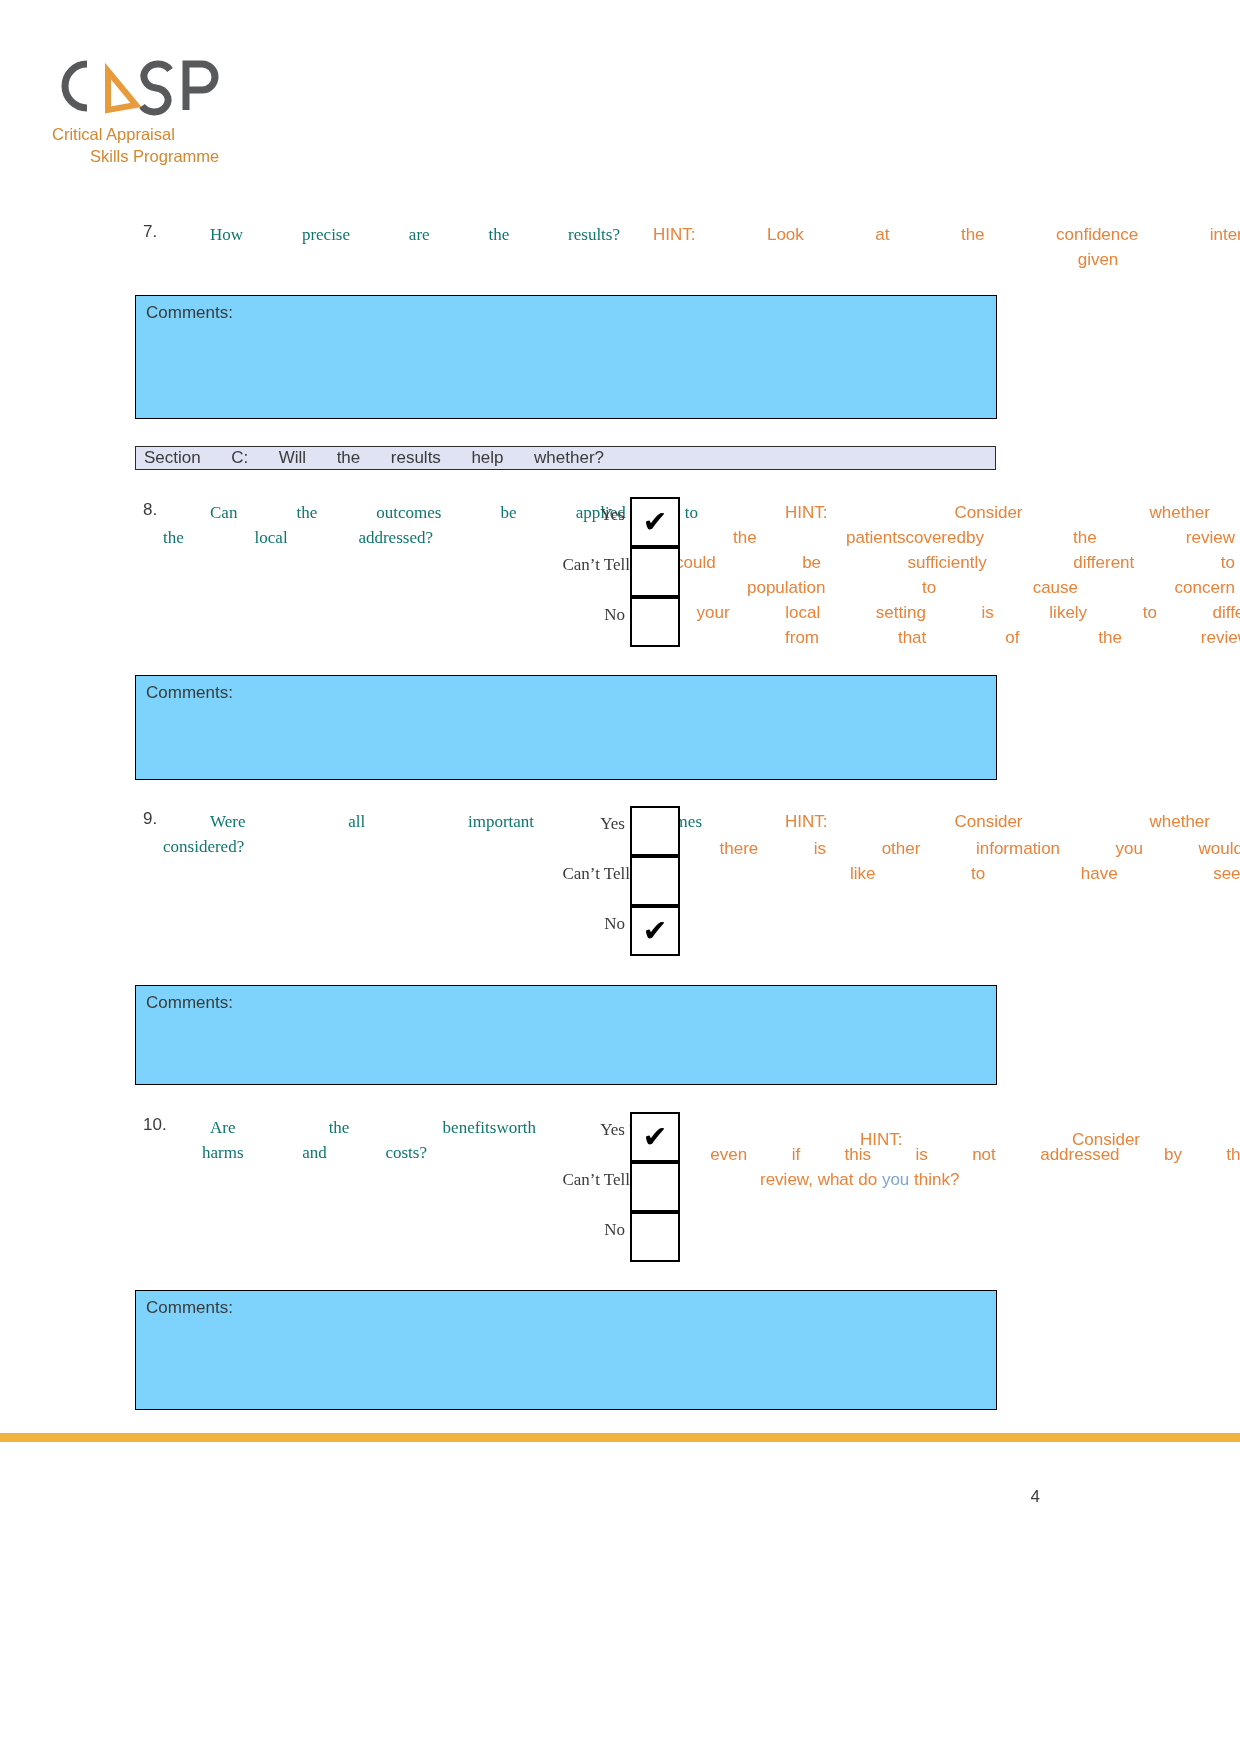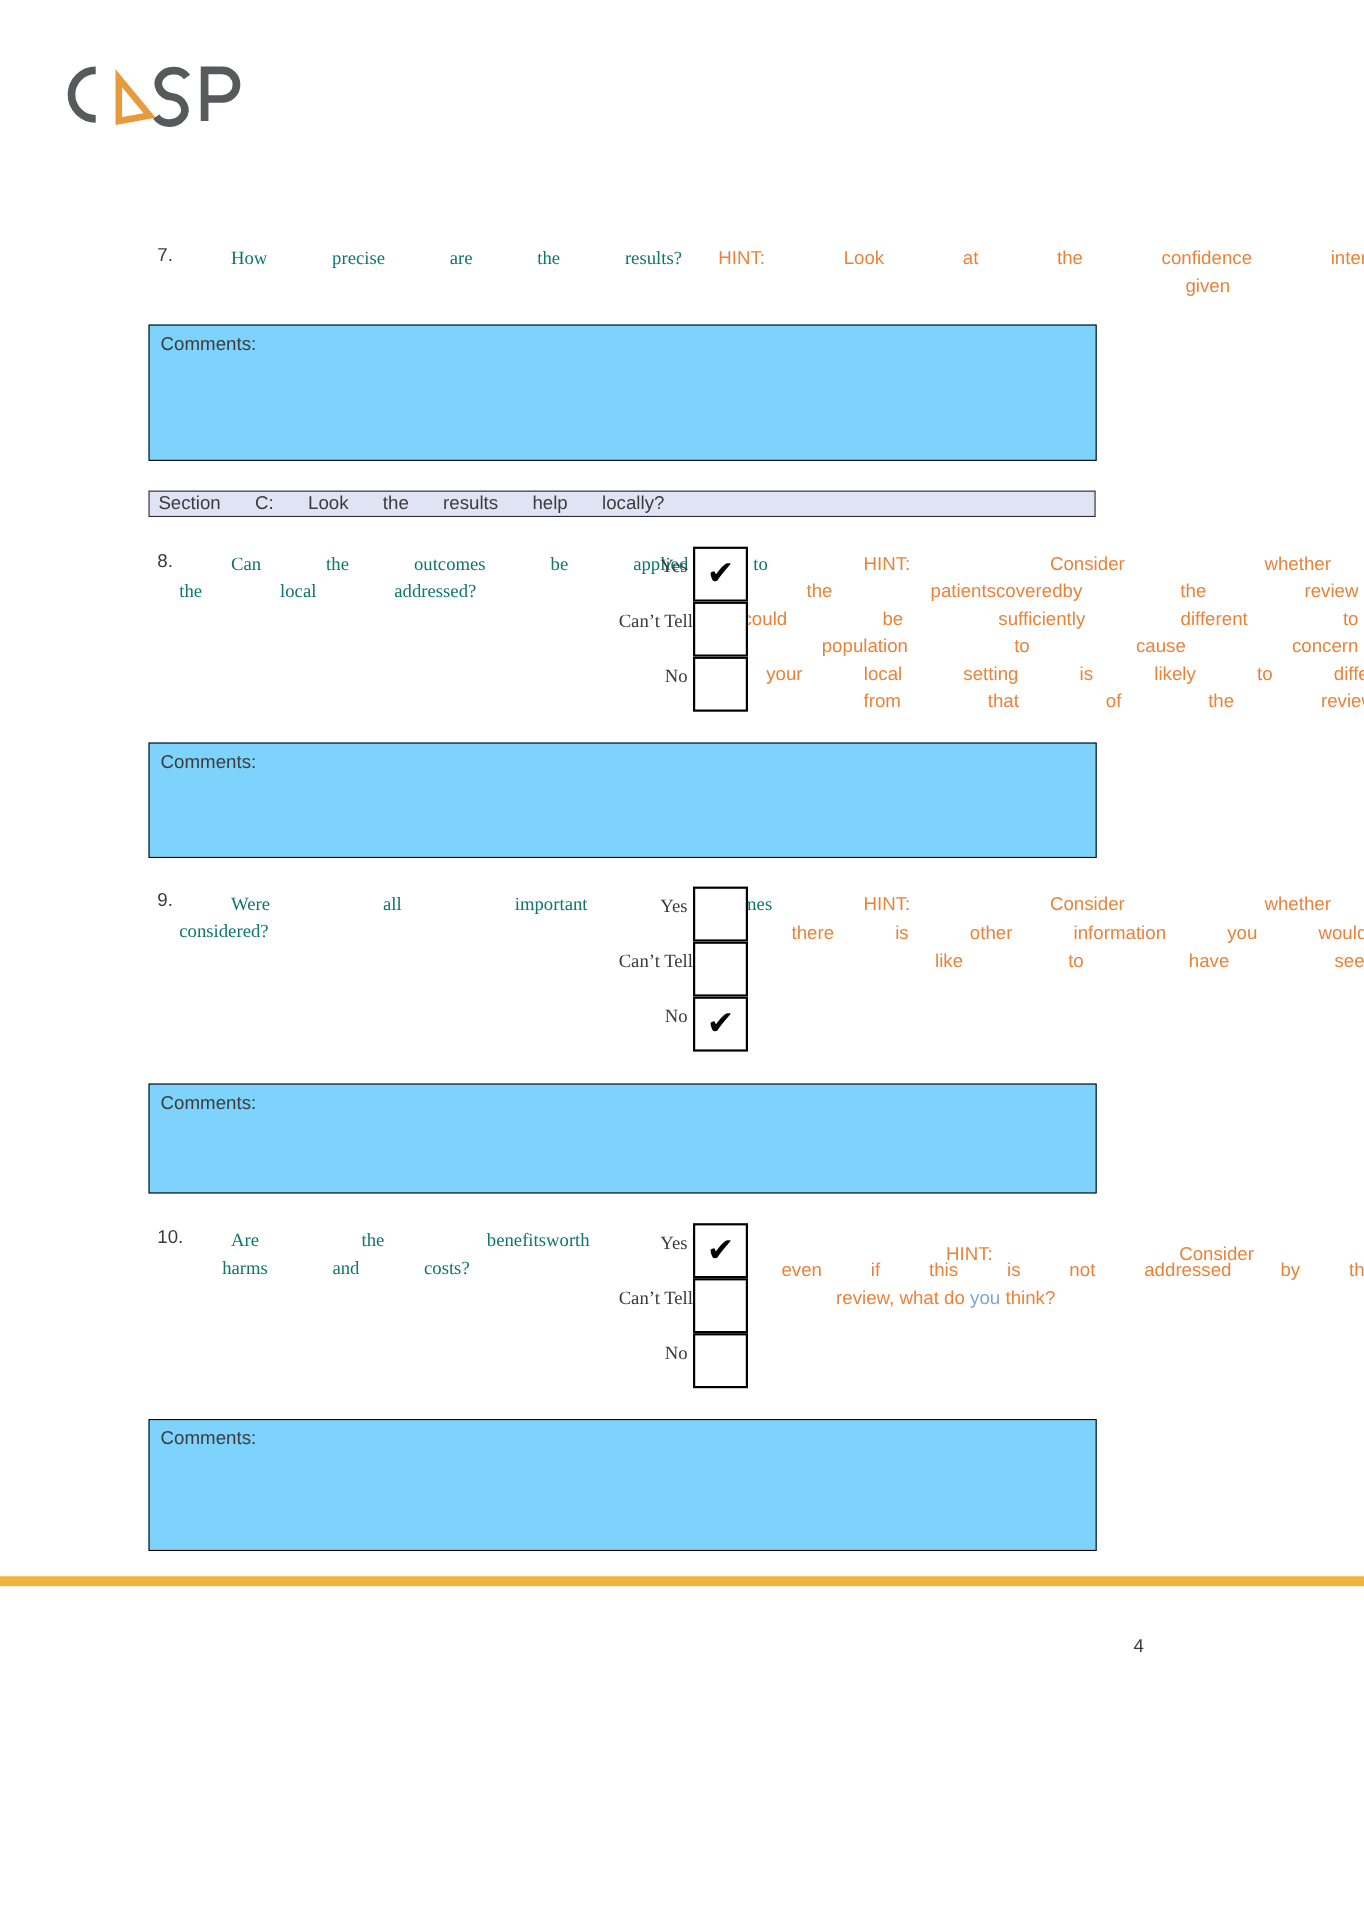--- a/index.html
+++ b/index.html
@@ -194,37 +194,41 @@
 
       <path d="M49 53 L66 12" fill="none" stroke="#58595B" stroke-width="7" opacity="0"></path>
 
       <path d="M56 55 L56 16 L84 50 Z" fill="none" stroke="#E89B3C" stroke-width="6" stroke-linejoin="miter"></path>
 
       <path d="M118 15 A14 12 0 1 0 104 33 A14 12 0 1 1 90 51" fill="none" stroke="#58595B" stroke-width="7"></path>
 
       <path d="M134 55 L134 9 L150 9 A13 13 0 0 1 150 35 L134 35" fill="none" stroke="#58595B" stroke-width="7"></path>
     </svg>
   </div>
+  <div class="logo-tagline">
+    <span class="logo-line-1">Critical Appraisal</span>
+    <span class="logo-line-2">Skills Programme</span>
+  </div>
 </div>
 
 <div class="content">
 
   <div class="q-row" style="top:222px;">
     <span class="q-num">7.</span>
     <span class="q-text" style="left:75px; top:0; width:410px;">How  precise  are  the  results?</span>
     <span class="hint-text hint-justify" style="left:518px; top:0; width:620px;">HINT:  Look  at  the  confidence  intervals</span>
     <span class="hint-text hint-center" style="left:518px; top:25px; width:890px;">given</span>
   </div>
 
   <div class="comments-box" style="top:295px; width:862px; height:124px;">
     <span class="comments-label">Comments:</span>
   </div>
 
   <div class="section-bar" style="top:446px;">
-    <span class="section-bar-text">Section C:  Look  the  results  help  locally?</span>
+    <span class="section-bar-text">Section C:  Will  the  results  help  whether?</span>
   </div>
 
   <div class="q-row" style="top:500px;">
     <span class="q-num">8.</span>
     <span class="q-text" style="left:75px; top:0; width:488px;">Can  the  outcomes  be  applied to</span>
     <span class="q-text" style="left:28px; top:25px; width:270px;">the  local  addressed?</span>
 
     <span class="hint-text hint-justify" style="left:650px; top:0; width:425px;">HINT:  Consider  whether</span>
     <span class="hint-text hint-justify" style="left:503px; top:25px; width:597px;">•   the   patientscoveredby   the   review</span>
     <span class="hint-text hint-justify" style="left:540px; top:50px; width:560px;">could  be  sufficiently  different  to</span>

